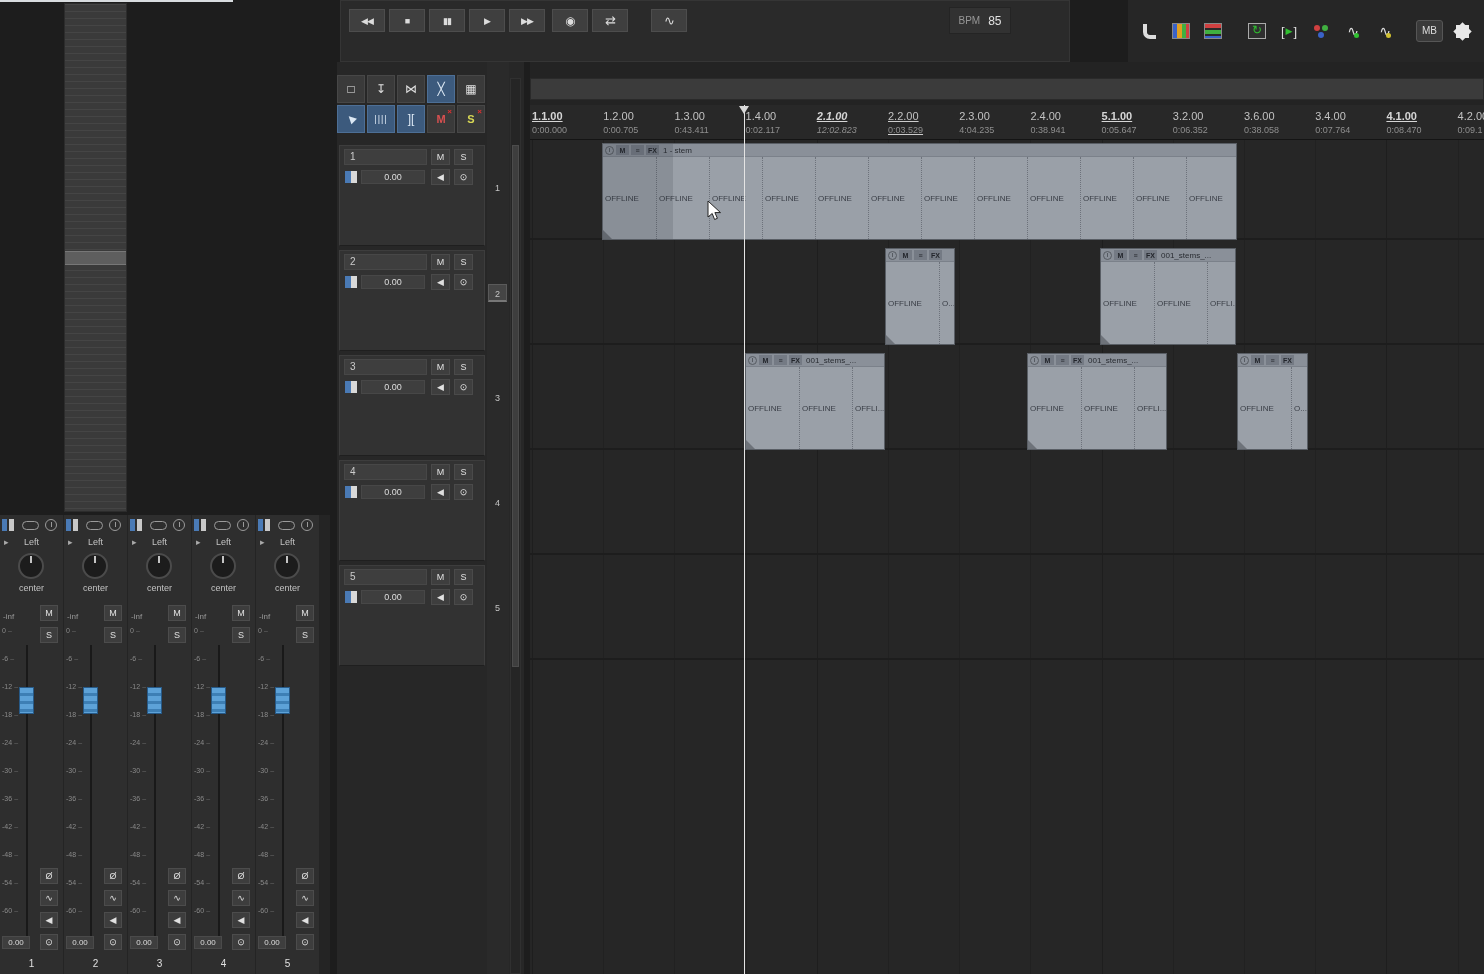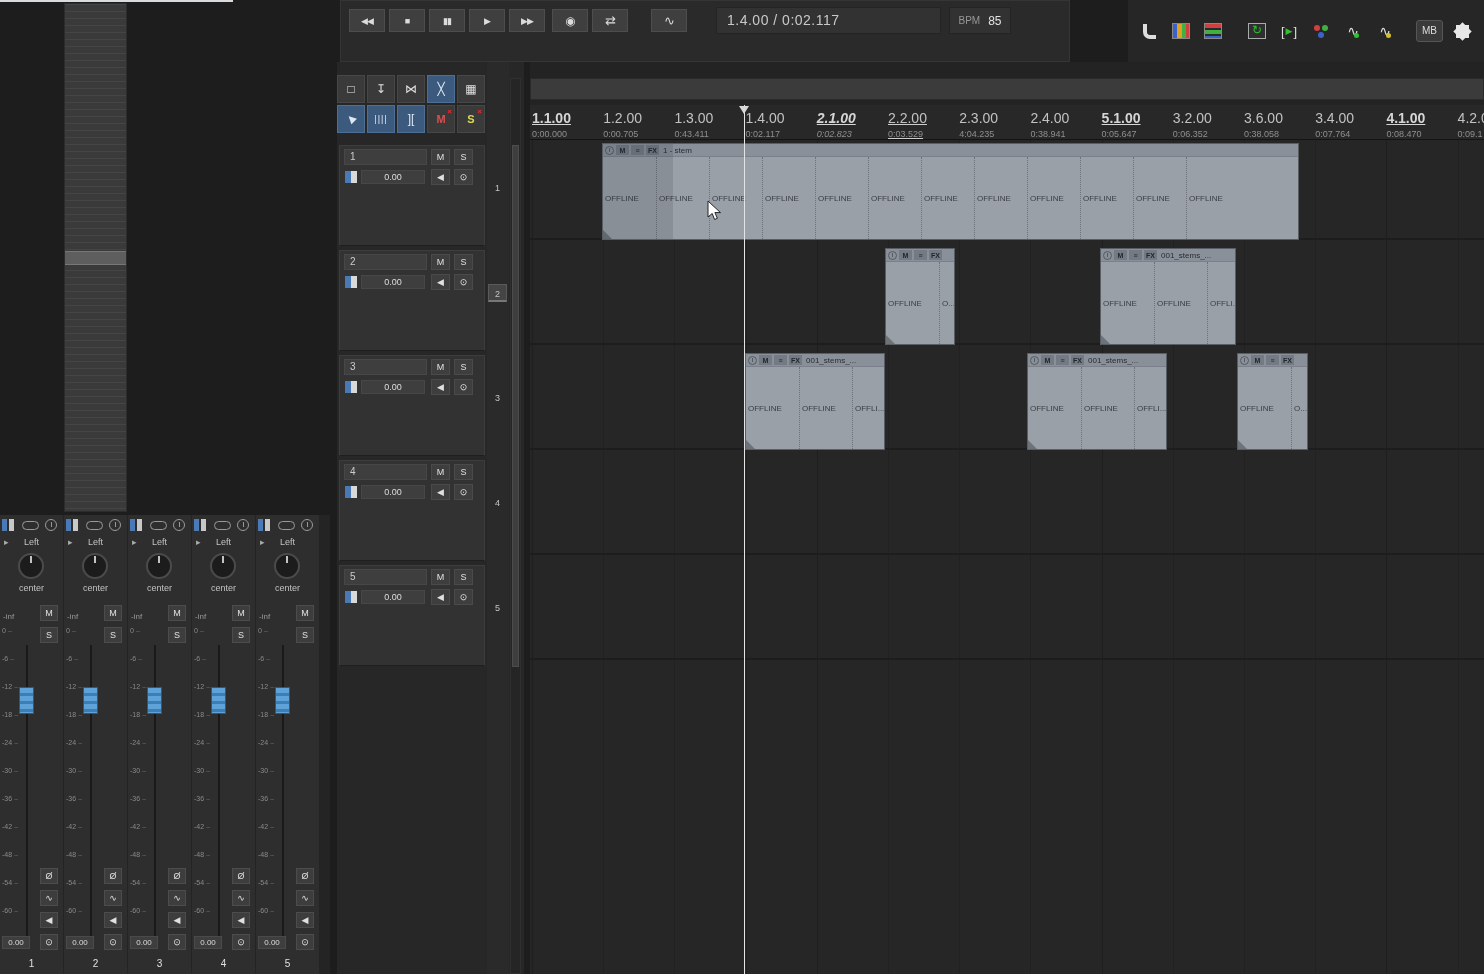--- a/index.html
+++ b/index.html
@@ -74,21 +74,21 @@
   .rown{position:absolute;left:1px;width:19px;height:18px;font-size:9px;color:#c4c4c4;text-align:center;line-height:18px}
   .rown.sel{background:#454545;border:1px solid #5a5a5a;border-bottom:2px solid #777}
   #vscroll{position:absolute;left:173px;top:16px;width:11px;height:896px;background:#252525;border:1px solid #303030}
   #vscroll .handle{position:absolute;left:1px;top:66px;width:7px;height:522px;background:#3e3e3e;border:1px solid #4c4c4c}
 
   
   #arrange{position:absolute;left:530px;top:62px;width:954px;height:912px;background:#232323}
   #overview{position:absolute;left:0;top:16px;width:954px;height:22px;background:#3b3b3b;border:1px solid #2a2a2a}
   #ruler{position:absolute;left:0;top:43px;width:954px;height:35px;background:#282828;border-bottom:1px solid #141414;overflow:hidden}
   .tick{position:absolute;top:5px;width:70px}
-  .tbeat{font-size:14px;color:#c2c2c2;white-space:nowrap}
+  .tbeat{font-size:11px;color:#c2c2c2;white-space:nowrap}
   .tick.bar .tbeat{font-weight:bold;text-decoration:underline;color:#d6d6d6}
   .ttime{font-size:9px;color:#8f8f8f;margin-top:3px;white-space:nowrap}
   #content{position:absolute;left:0;top:78px;width:954px;height:834px;background-color:#262626;
     background-image:repeating-linear-gradient(90deg,#1e1e1e 0 1px,transparent 1px 284.8px),
                      repeating-linear-gradient(90deg,#212121 0 1px,transparent 1px 71.2px);
     background-position:2px 0,2px 0;overflow:hidden}
   .arow{position:absolute;left:0;width:954px;height:97px;border-bottom:2px solid #1d1d1d}
   .clip{position:absolute;height:97px;background:#9aa0a8;border:1px solid #595e65;overflow:hidden;z-index:3}
   .clip-head{height:13px;background:#8a9099;display:flex;align-items:center;gap:2px;padding:1px 2px;overflow:hidden;border-bottom:1px solid #7b818a}
   .chpow{width:9px;height:9px;border:1px solid #565b62;border-radius:50%;flex:0 0 auto;position:relative}
@@ -114,21 +114,20 @@
 
   <div id="transport">
     <button class="tbtn" style="left:8px">◀◀</button>
     <button class="tbtn" style="left:48px">■</button>
     <button class="tbtn" style="left:88px">▮▮</button>
     <button class="tbtn" style="left:128px">▶</button>
     <button class="tbtn" style="left:168px">▶▶</button>
     <button class="tbtn" style="left:211px;font-size:12px">◉</button>
     <button class="tbtn" style="left:251px;font-size:13px">⇄</button>
     <button class="tbtn" style="left:310px;font-size:13px">∿</button>
-    <div id="time-display">1.4.00 / 0:02.117</div>
     <div id="bpm-box">
       <span class="bl">BPM</span>
       <span class="bv">85</span>
     </div>
   </div>
 
   <div id="right-icons">
     <span class="ricon">
         <span class="pedal"></span>
       </span>
@@ -431,21 +430,21 @@
         <div class="tick" style="left: 144.4px;">
           <div class="tbeat">1.3.00</div>
           <div class="ttime">0:43.411</div>
         </div>
         <div class="tick" style="left: 215.6px;">
           <div class="tbeat">1.4.00</div>
           <div class="ttime">0:02.117</div>
         </div>
         <div class="tick bar" style="left: 286.8px; font-style: italic;">
           <div class="tbeat">2.1.00</div>
-          <div class="ttime">0:02.823</div>
+          <div class="ttime">12:02.823</div>
         </div>
         <div class="tick" style="left: 358px; text-decoration: underline;">
           <div class="tbeat">2.2.00</div>
           <div class="ttime">0:03.529</div>
         </div>
         <div class="tick" style="left: 429.2px;">
           <div class="tbeat">2.3.00</div>
           <div class="ttime">4:04.235</div>
         </div>
         <div class="tick" style="left: 500.4px;">
@@ -476,21 +475,21 @@
           <div class="tbeat">4.2.00</div>
           <div class="ttime">0:09.1</div>
         </div>
       </div>
     <div id="content">
         <div class="arow" style="top: 3px;"></div>
         <div class="arow" style="top: 108px;"></div>
         <div class="arow" style="top: 213px;"></div>
         <div class="arow" style="top: 318px;"></div>
         <div class="arow" style="top: 423px;"></div>
-        <div class="clip" style="left: 72px; top: 3px; width: 697px;">
+        <div class="clip" style="left: 72px; top: 3px; width: 635px;">
           <div class="clip-head">
             <span class="chpow"></span>
             <span class="chbtn">M</span>
             <span class="chbtn">≡</span>
             <span class="chbtn">FX</span>
             <span class="clip-label">1 - stem</span>
           </div>
           <div class="clip-body">
             <div class="cseg" style="width:53px">
               <span>OFFLINE</span>

